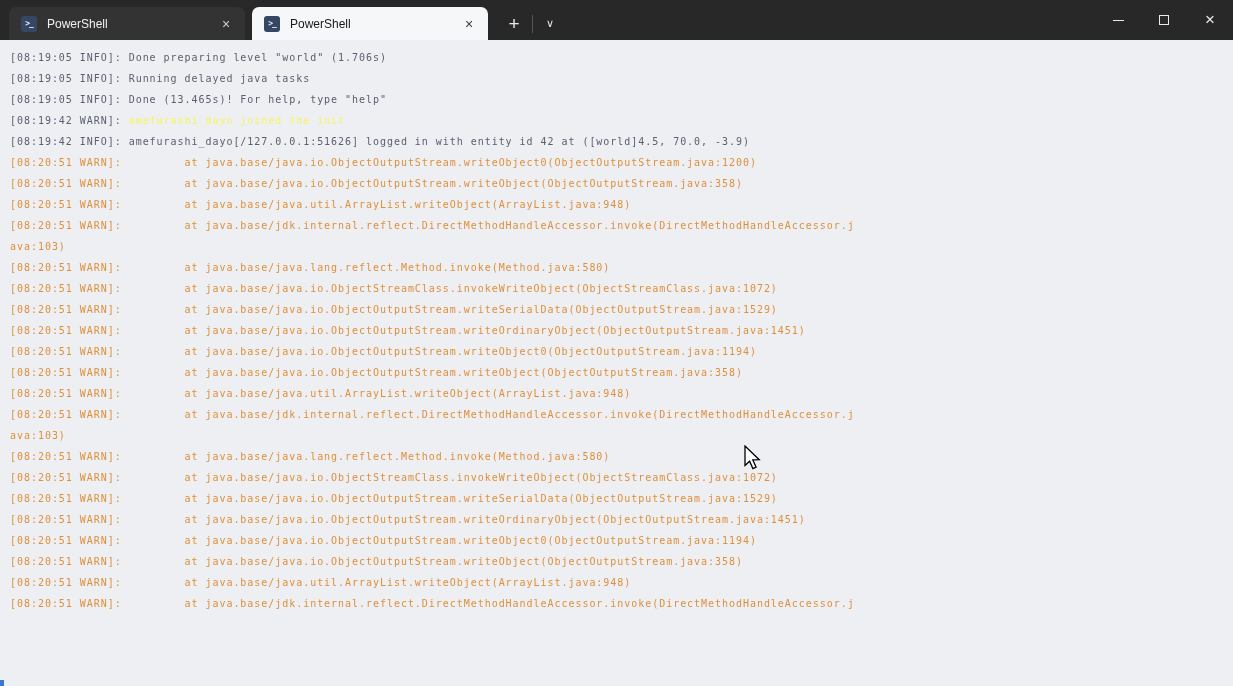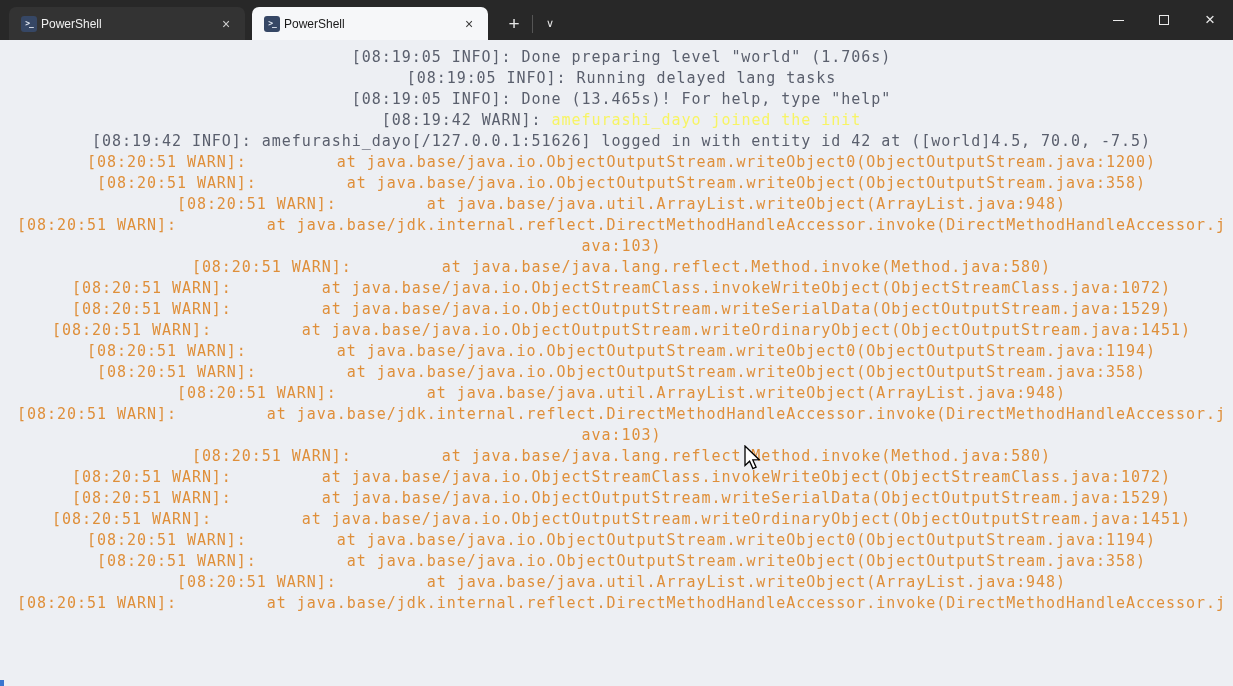--- a/index.html
+++ b/index.html
@@ -27,21 +27,21 @@
   }
   .tab.inactive { background:var(--tab-inactive-bg); color:var(--tab-inactive-fg); margin-right:7px; }
   .tab.active   { background:var(--tab-active-bg);  color:var(--tab-active-fg); }
   .ps-icon {
     width:16px; height:16px; border-radius:3px;
     background:var(--ps-icon-bg);
     color:#e8eef7; font-family:"DejaVu Sans Mono", monospace;
     font-size:8px; font-weight:bold; line-height:16px; text-align:center;
     flex:0 0 16px; letter-spacing:-1px;
   }
-  .tab-label { margin-left:4px; flex:1 1 auto; white-space:nowrap; overflow:hidden; }
+  .tab-label { margin-left:10px; flex:1 1 auto; white-space:nowrap; overflow:hidden; }
   .tab-close {
     width:22px; height:22px; border-radius:4px;
     display:flex; align-items:center; justify-content:center;
     font-size:14px; line-height:1;
   }
   .tab.inactive .tab-close { color:#cfcfcf; }
   .tab.active   .tab-close { color:#3a3a3a; }
 
   .newtab-btn, .dropdown-btn {
     height:33px; display:flex; align-items:center; justify-content:center;
@@ -62,21 +62,21 @@
 
   
   .terminal {
     position:absolute; top:40px; left:0; width:1233px; height:646px;
     background:var(--term-bg);
     overflow:hidden;
   }
   .log {
     padding:7px 0 0 10px;
     font-family:"DejaVu Sans Mono", monospace;
-    font-size:15px; line-height:21px; letter-spacing:0.96px;text-align:center;
+    font-size:10px; line-height:21px; letter-spacing:0.96px;
   }
   .row { height:21px; white-space:pre; }
   .seg-info   { color:var(--info-fg); }
   .seg-warn   { color:var(--warn-fg); }
   .seg-yellow { color:var(--yellow-fg); }
 
   
   .mouse-cursor { position:absolute; left:744px; top:445px; pointer-events:none; z-index:10; }
   .corner-artifact {
     position:absolute; left:0; top:680px; width:4px; height:6px;
@@ -119,24 +119,24 @@
     </div>
     <div class="win-btn close-btn">
       <span>×</span>
     </div>
   </div>
 </div>
 
 <div class="terminal">
   <div class="log" id="log">
       <div class="row"><span class="seg-info">[08:19:05 INFO]: Done preparing level "world" (1.706s)</span></div>
-      <div class="row"><span class="seg-info">[08:19:05 INFO]: Running delayed lang tasks</span></div>
+      <div class="row"><span class="seg-info">[08:19:05 INFO]: Running delayed java tasks</span></div>
       <div class="row"><span class="seg-info">[08:19:05 INFO]: Done (13.465s)! For help, type "help"</span></div>
       <div class="row"><span class="seg-info">[08:19:42 WARN]: </span><span class="seg-yellow">amefurashi_dayo joined the init</span></div>
-      <div class="row"><span class="seg-info">[08:19:42 INFO]: amefurashi_dayo[/127.0.0.1:51626] logged in with entity id 42 at ([world]4.5, 70.0, -7.5)</span></div>
+      <div class="row"><span class="seg-info">[08:19:42 INFO]: amefurashi_dayo[/127.0.0.1:51626] logged in with entity id 42 at ([world]4.5, 70.0, -3.9)</span></div>
       <div class="row"><span class="seg-warn">[08:20:51 WARN]:         at java.base/java.io.ObjectOutputStream.writeObject0(ObjectOutputStream.java:1200)</span></div>
       <div class="row"><span class="seg-warn">[08:20:51 WARN]:         at java.base/java.io.ObjectOutputStream.writeObject(ObjectOutputStream.java:358)</span></div>
       <div class="row"><span class="seg-warn">[08:20:51 WARN]:         at java.base/java.util.ArrayList.writeObject(ArrayList.java:948)</span></div>
       <div class="row"><span class="seg-warn">[08:20:51 WARN]:         at java.base/jdk.internal.reflect.DirectMethodHandleAccessor.invoke(DirectMethodHandleAccessor.j</span></div>
       <div class="row"><span class="seg-warn">ava:103)</span></div>
       <div class="row"><span class="seg-warn">[08:20:51 WARN]:         at java.base/java.lang.reflect.Method.invoke(Method.java:580)</span></div>
       <div class="row"><span class="seg-warn">[08:20:51 WARN]:         at java.base/java.io.ObjectStreamClass.invokeWriteObject(ObjectStreamClass.java:1072)</span></div>
       <div class="row"><span class="seg-warn">[08:20:51 WARN]:         at java.base/java.io.ObjectOutputStream.writeSerialData(ObjectOutputStream.java:1529)</span></div>
       <div class="row"><span class="seg-warn">[08:20:51 WARN]:         at java.base/java.io.ObjectOutputStream.writeOrdinaryObject(ObjectOutputStream.java:1451)</span></div>
       <div class="row"><span class="seg-warn">[08:20:51 WARN]:         at java.base/java.io.ObjectOutputStream.writeObject0(ObjectOutputStream.java:1194)</span></div>

